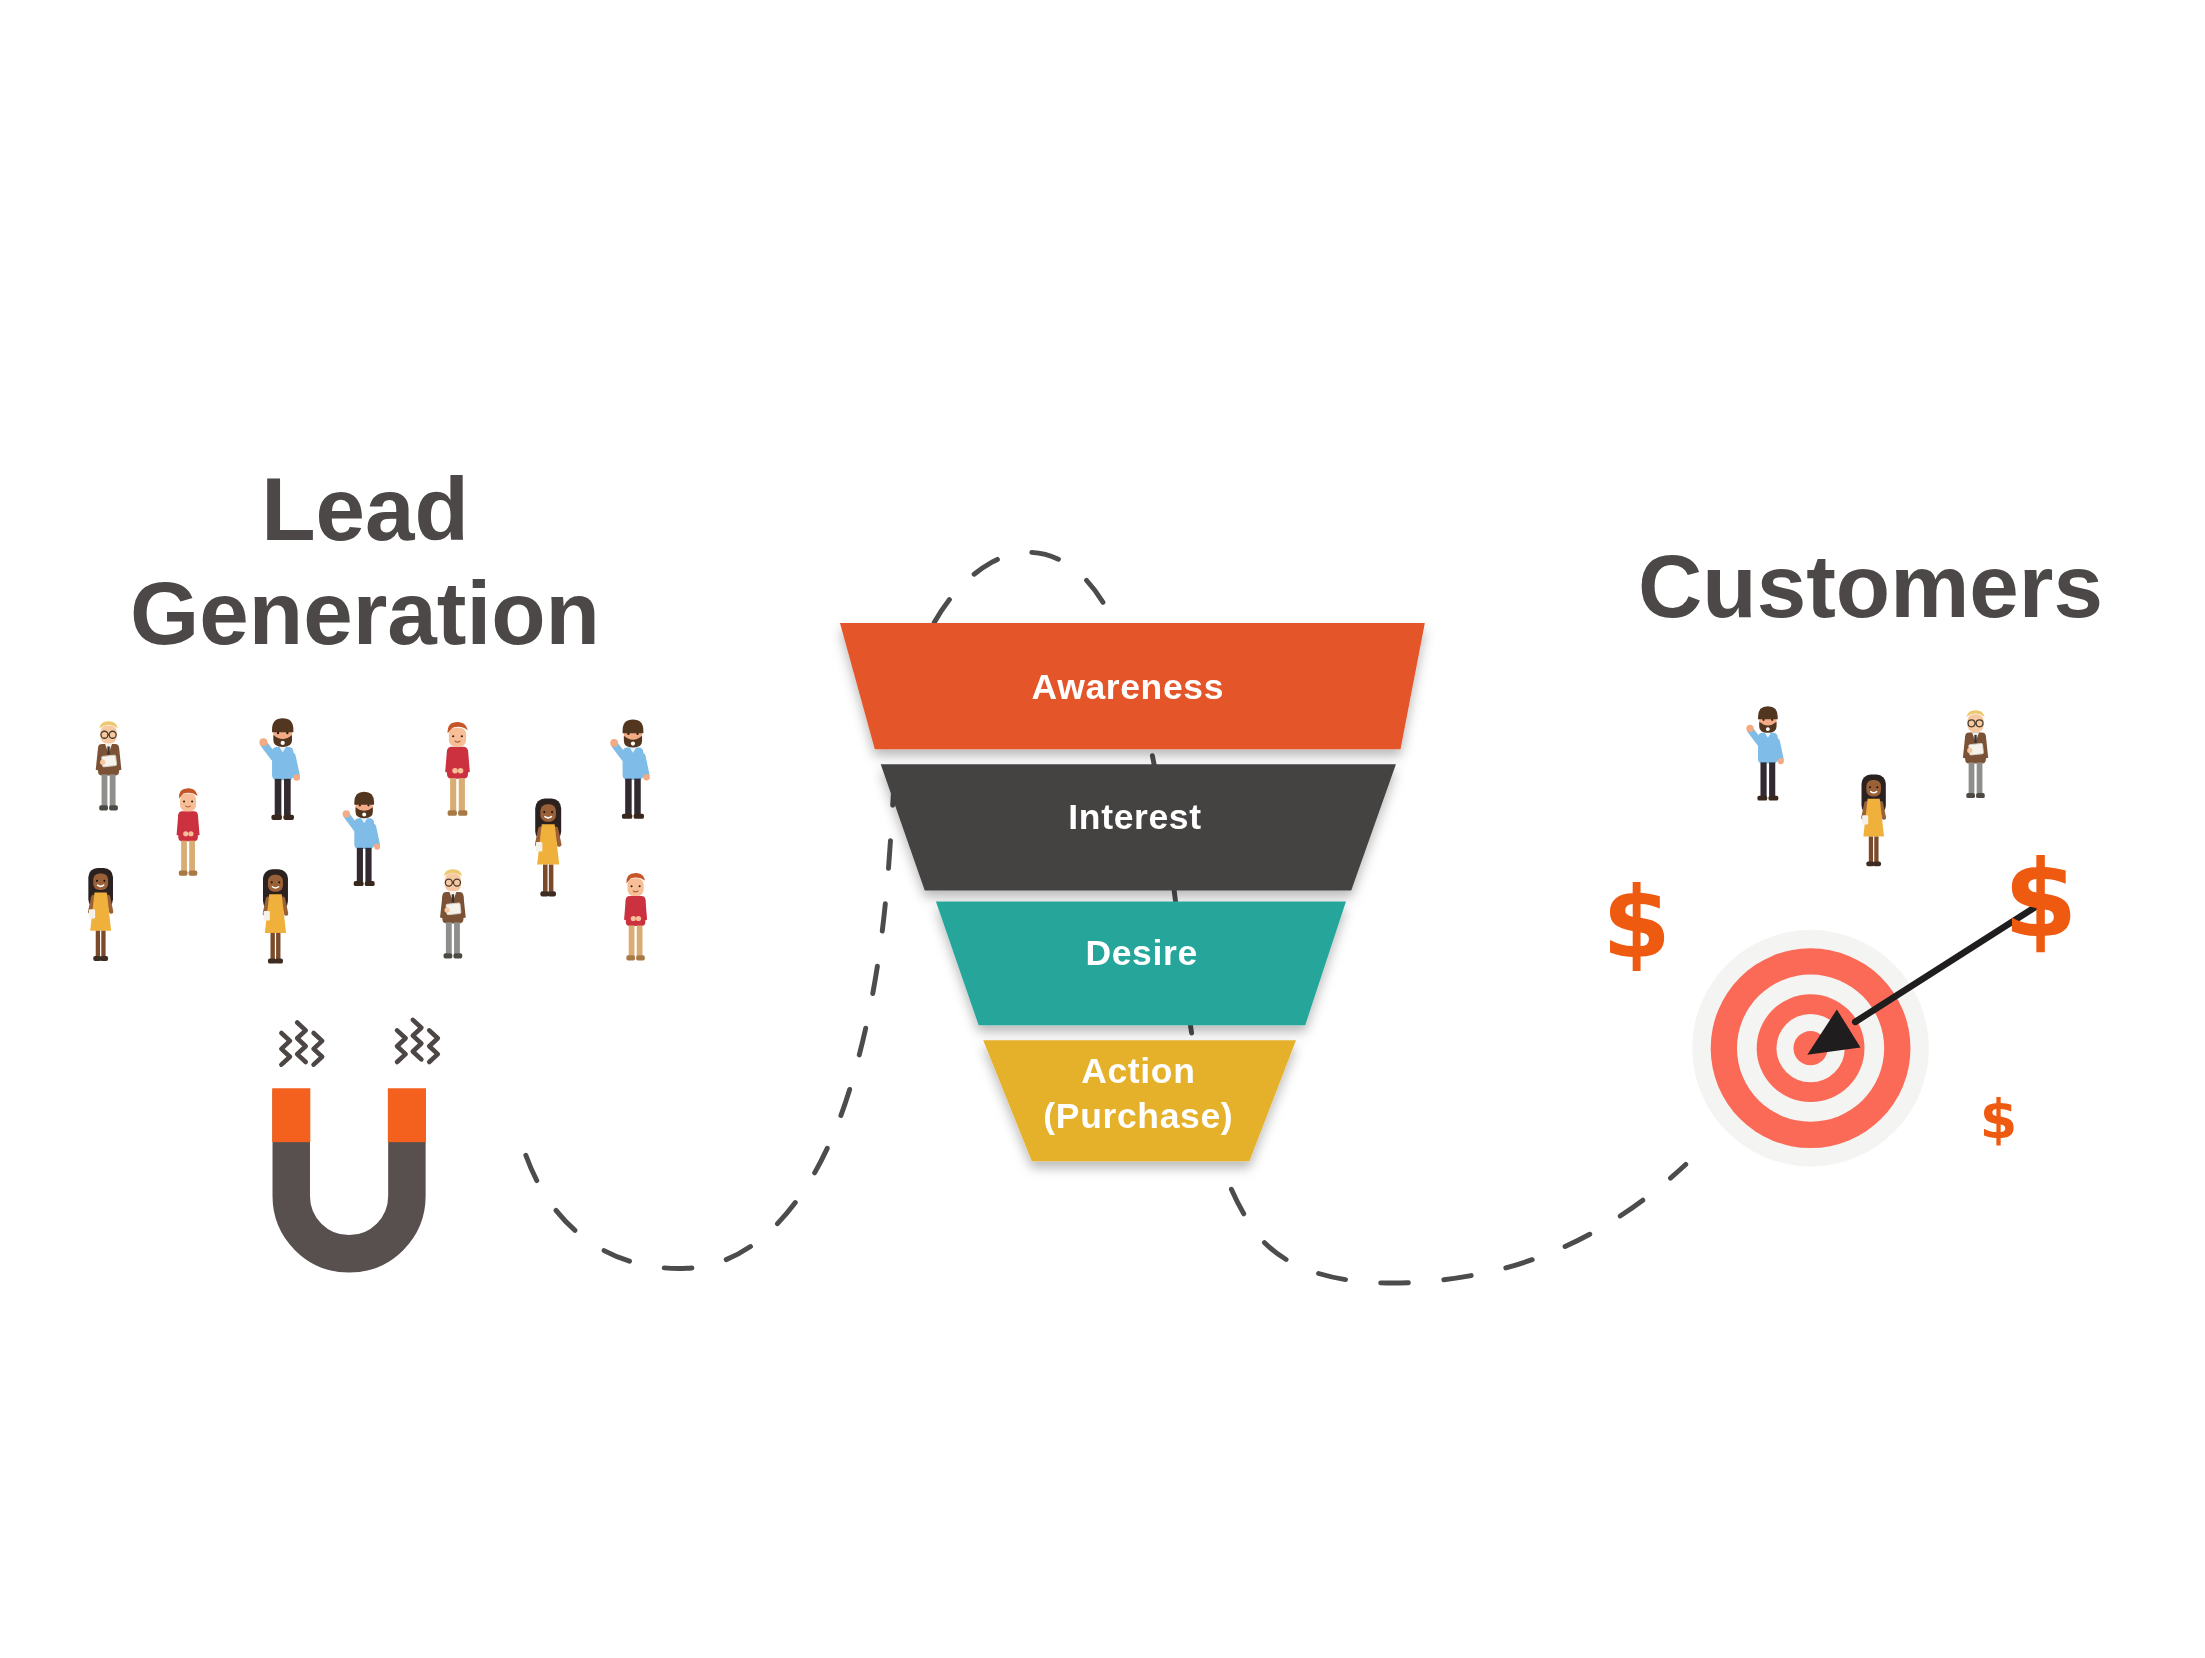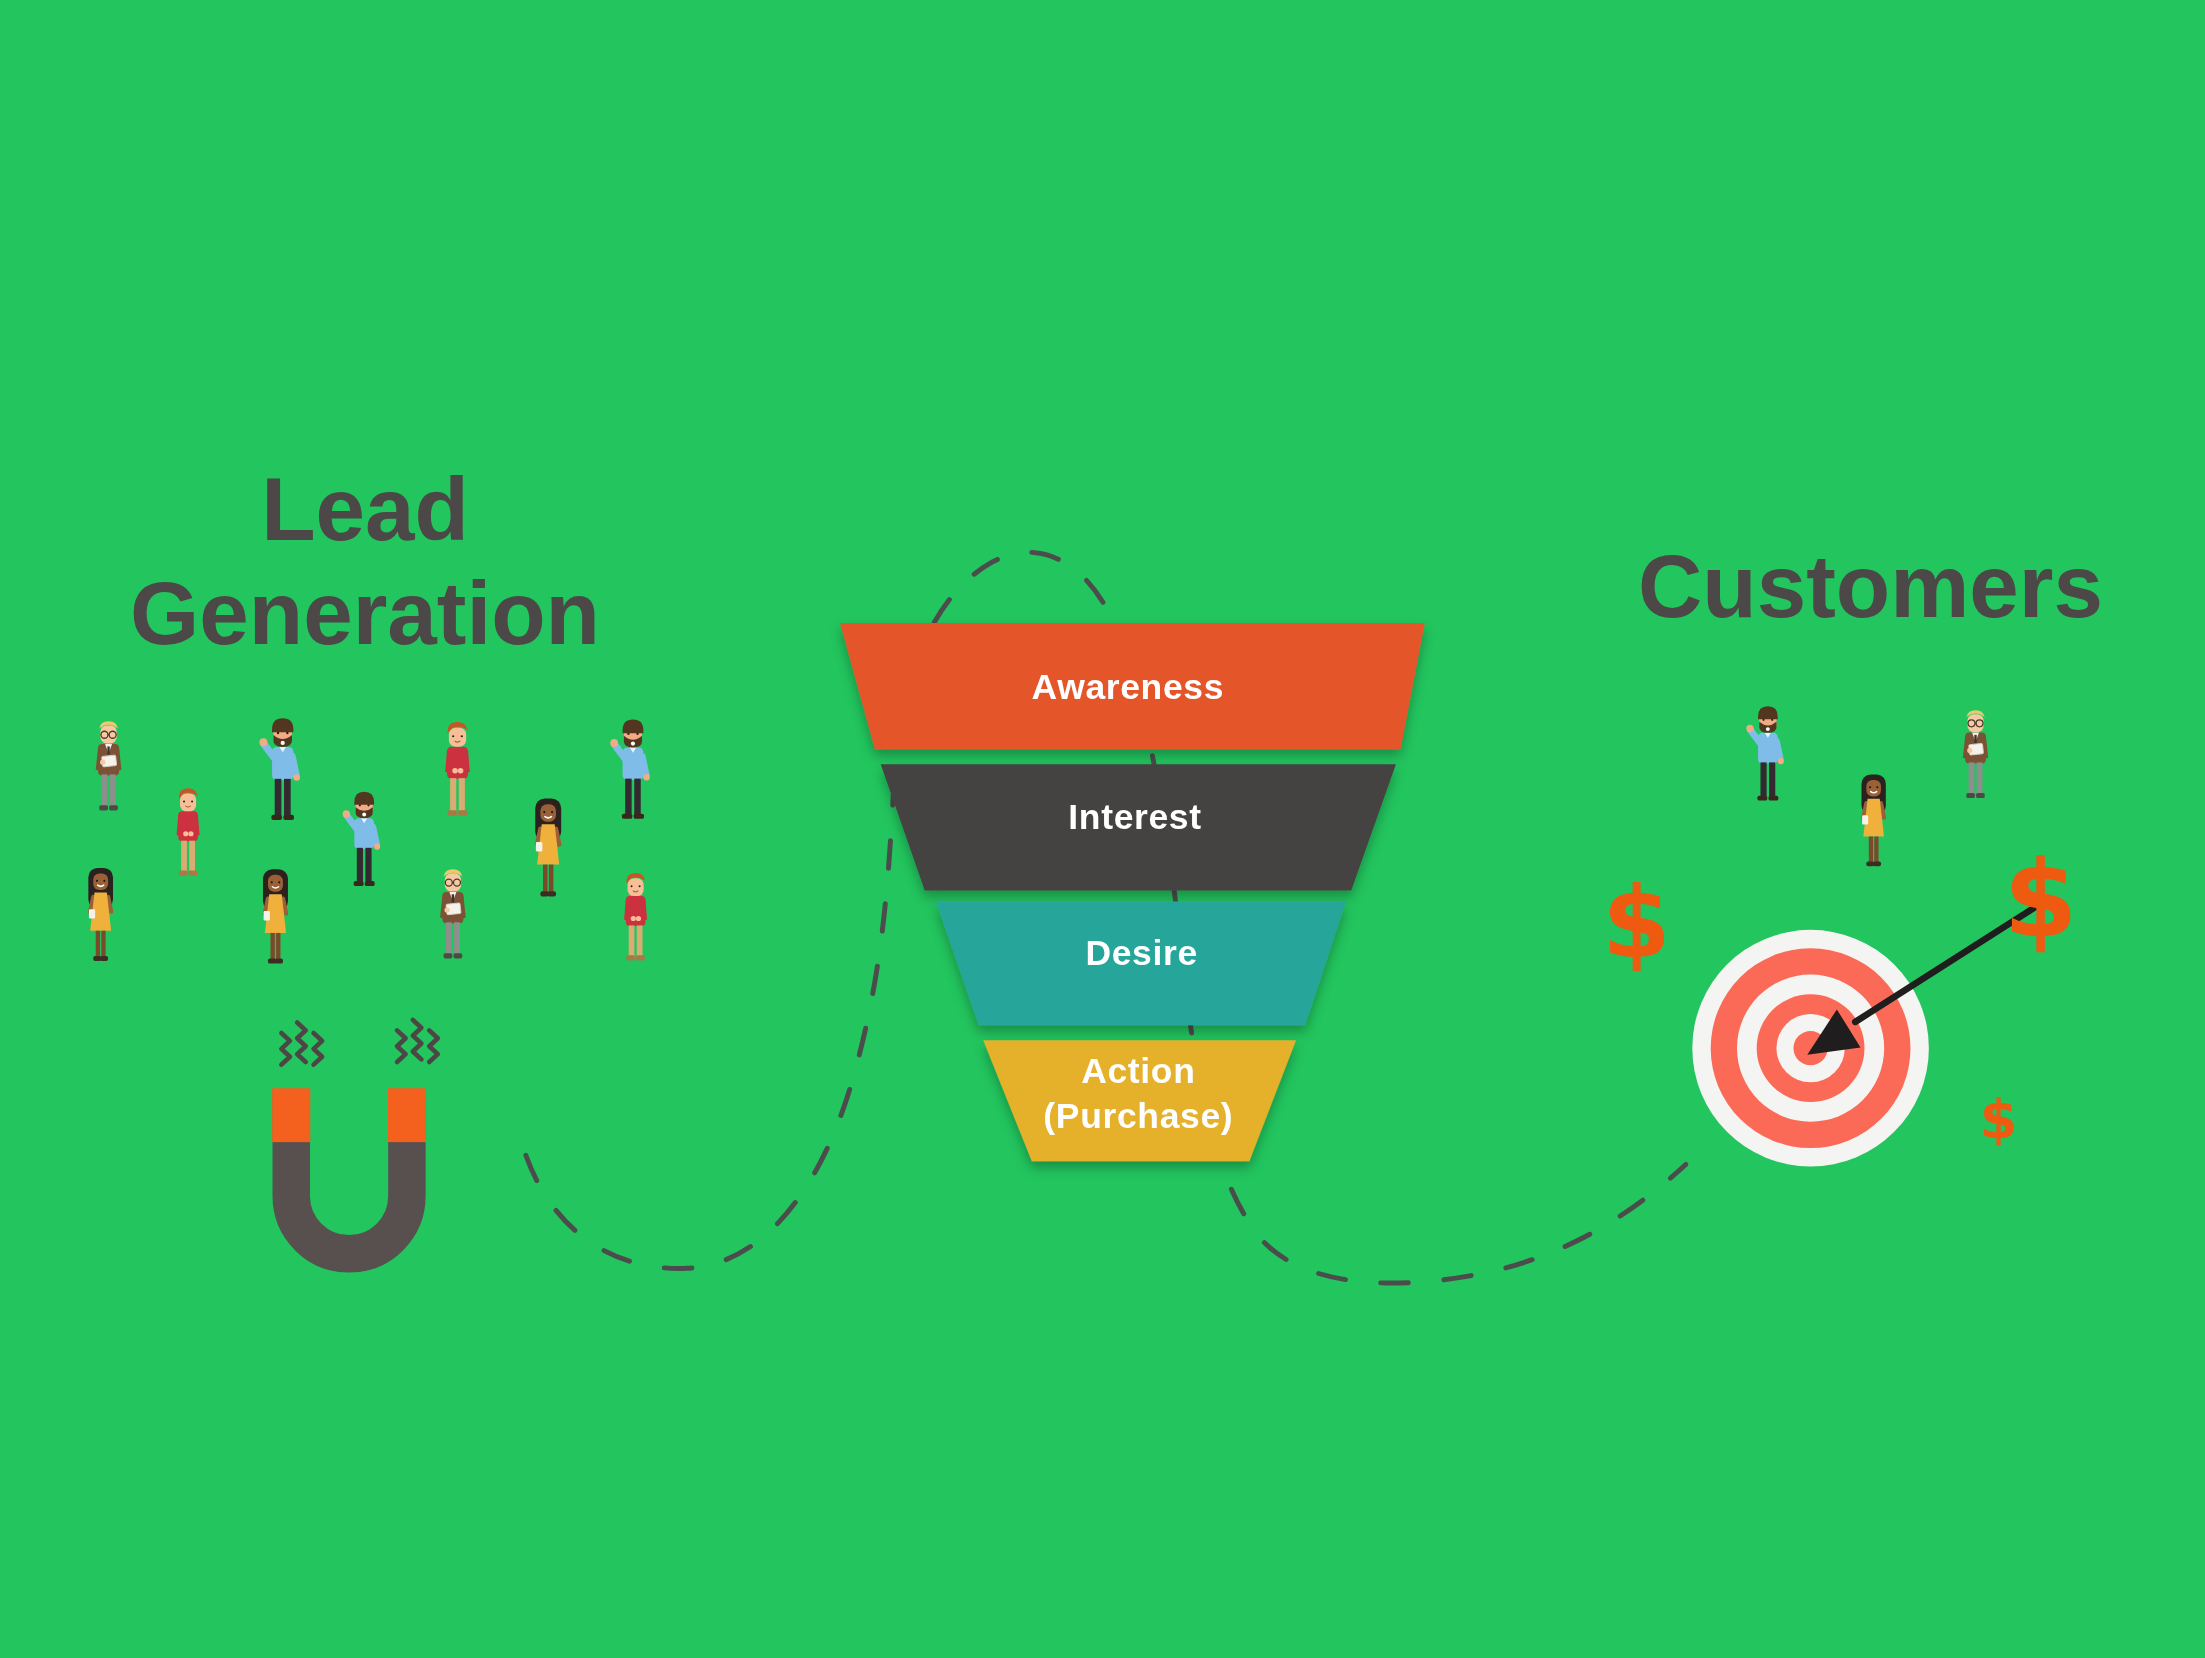--- a/index.html
+++ b/index.html
@@ -1,19 +1,19 @@
 <!DOCTYPE html>
 <html style="font-size:10.5px"><head>
 <meta charset="utf-8">
 <style>
   html,body{margin:0;padding:0;background:#ECECEA;}
   #stage{
     position:relative;
     width:2205px;height:1658px;
-    background:#22c55e;
+    background:#ffffff;
     overflow:hidden;
     font-family:"Liberation Sans", sans-serif;
   }
   .big-title{
     position:absolute;
     font-weight:bold;
     font-size:89px;
     line-height:1.17;
     color:#4B4847;
     text-align:center;

